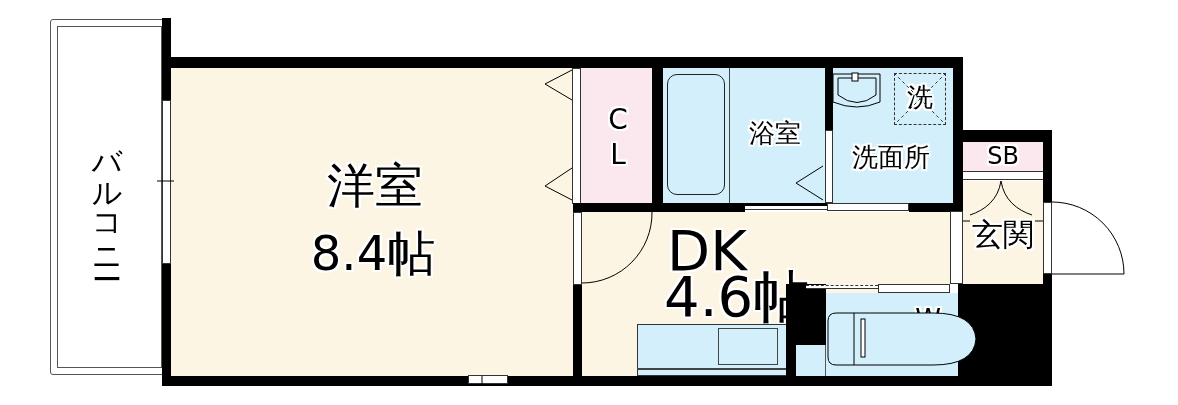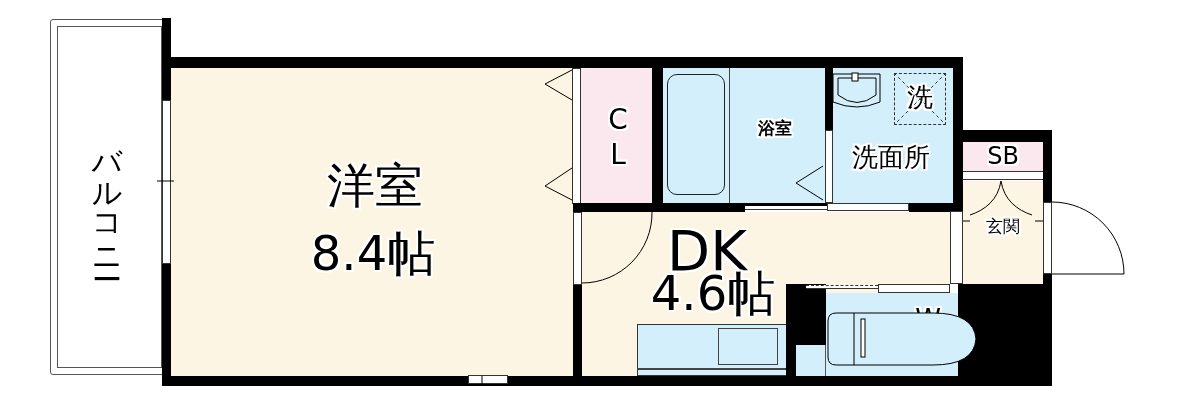--- a/index.html
+++ b/index.html
@@ -33,42 +33,42 @@
 
 <div class="abs" style="left:572px;top:68px;width:9px;height:136px;background:#fff;border:1px solid #333;"></div>
 <div class="abs room-pink" style="left:581px;top:68px;width:71px;height:136px;"></div>
 <div class="label" style="left:600px;top:105px;width:36px;font-size:28px;">C</div>
 <div class="label" style="left:600px;top:140px;width:36px;font-size:28px;">L</div>
 <div class="abs wall" style="left:652px;top:68px;width:11px;height:136px;"></div>
 
 <div class="abs room-blue" style="left:663px;top:68px;width:162px;height:136px;"></div>
 <div class="abs" style="left:667px;top:74px;width:58px;height:121px;border:1px solid #222;border-radius:10px;background:#d2effb;"></div>
 <div class="abs" style="left:729px;top:68px;width:1px;height:136px;background:#444;"></div>
-<div class="label" style="left:735px;top:120px;width:80px;font-size:17px;font-weight:bold;">浴室</div>
+<div class="label" style="left:735px;top:120px;width:80px;font-size:26px;">浴室</div>
 <div class="abs wall" style="left:825px;top:68px;width:8px;height:62px;"></div>
 <div class="abs" style="left:825px;top:130px;width:8px;height:73px;background:#fff;border:1px solid #333;"></div>
 
 <div class="abs room-blue" style="left:833px;top:68px;width:120px;height:136px;"></div>
 <div class="abs" style="left:894px;top:73px;width:52px;height:52px;border:1px dashed #333;"></div>
 <div class="label" style="left:900px;top:84px;width:40px;font-size:26px;">洗</div>
 <div class="label" style="left:835px;top:144px;width:112px;font-size:26px;">洗面所</div>
 <div class="abs wall" style="left:953px;top:57px;width:10px;height:154px;"></div>
 
 <div class="abs wall" style="left:573px;top:203px;width:172px;height:9px;"></div>
 <div class="abs" style="left:745px;top:205px;width:82px;height:5px;border-top:1px dashed #333;border-bottom:1px solid #333;background:#fff;"></div>
 <div class="abs wall" style="left:745px;top:203px;width:82px;height:3px;"></div>
 <div class="abs opening" style="left:827px;top:203px;width:82px;height:8px;"></div>
 <div class="abs wall" style="left:909px;top:203px;width:54px;height:9px;"></div>
 
 <div class="abs wall" style="left:573px;top:204px;width:9px;height:10px;"></div>
 <div class="abs" style="left:573px;top:212px;width:9px;height:73px;background:#fff;border:1px solid #333;"></div>
 <div class="abs wall" style="left:573px;top:285px;width:9px;height:101px;"></div>
 <div class="abs room-yellow" style="left:582px;top:212px;width:368px;height:164px;"></div>
 <div class="label" style="left:662px;top:222px;width:90px;font-size:56px;">DK</div>
-<div class="label" style="left:648px;top:268px;width:130px;font-size:48px;">4.6帖</div>
+<div class="label" style="left:664px;top:268px;width:130px;font-size:56px;">4.6帖</div>
 
 <div class="abs" style="left:637px;top:324px;width:150px;height:52px;background:#d2effb;border:1px solid #333;border-right:none;"></div>
 <div class="abs" style="left:718px;top:328px;width:60px;height:37px;border:1px solid #444;"></div>
 <div class="abs" style="left:637px;top:368px;width:150px;height:2px;background:#444;"></div>
 
 <div class="abs wall" style="left:786px;top:284px;width:40px;height:102px;"></div>
 <div class="abs room-blue" style="left:796px;top:345px;width:30px;height:31px;border-right:1px solid #555;"></div>
 <div class="abs" style="left:806px;top:285px;width:72px;height:4px;border-top:1px dashed #333;border-bottom:1px solid #333;background:#fff;"></div>
 <div class="abs opening" style="left:878px;top:284px;width:72px;height:9px;"></div>
 <div class="abs room-blue" style="left:826px;top:293px;width:133px;height:83px;"></div>
@@ -77,21 +77,21 @@
 <div class="abs wall" style="left:958px;top:284px;width:94px;height:102px;"></div>
 <div class="abs wall" style="left:162px;top:376px;width:800px;height:10px;"></div>
 <div class="abs" style="left:468px;top:375px;width:40px;height:9px;background:#fff;border:1px solid #333;"></div>
 
 <div class="abs wall" style="left:953px;top:130px;width:99px;height:12px;"></div>
 <div class="abs room-pink" style="left:963px;top:142px;width:80px;height:30px;border-bottom:1px solid #333;"></div>
 <div class="label" style="left:963px;top:144px;width:80px;font-size:24px;">SB</div>
 <div class="abs" style="left:963px;top:172px;width:80px;height:8px;background:#fff;border-bottom:1px solid #333;"></div>
 <div class="abs opening" style="left:950px;top:211px;width:13px;height:73px;"></div>
 <div class="abs room-yellow" style="left:963px;top:181px;width:80px;height:103px;"></div>
-<div class="label" style="left:965px;top:218px;width:76px;font-size:17px;">玄関</div>
+<div class="label" style="left:965px;top:218px;width:76px;font-size:31px;">玄関</div>
 <div class="abs wall" style="left:1043px;top:130px;width:9px;height:72px;"></div>
 <div class="abs" style="left:1043px;top:202px;width:9px;height:72px;background:#fff;border:1px solid #333;"></div>
 <div class="abs wall" style="left:1043px;top:274px;width:9px;height:12px;"></div>
 
 <div class="label" style="left:300px;top:160px;width:150px;font-size:48px;">洋室</div>
 <div class="label" style="left:288px;top:228px;width:170px;font-size:48px;">8.4帖</div>
 
 <svg width="1178" height="405">
 
   <g fill="none" stroke="#000" stroke-width="1">

